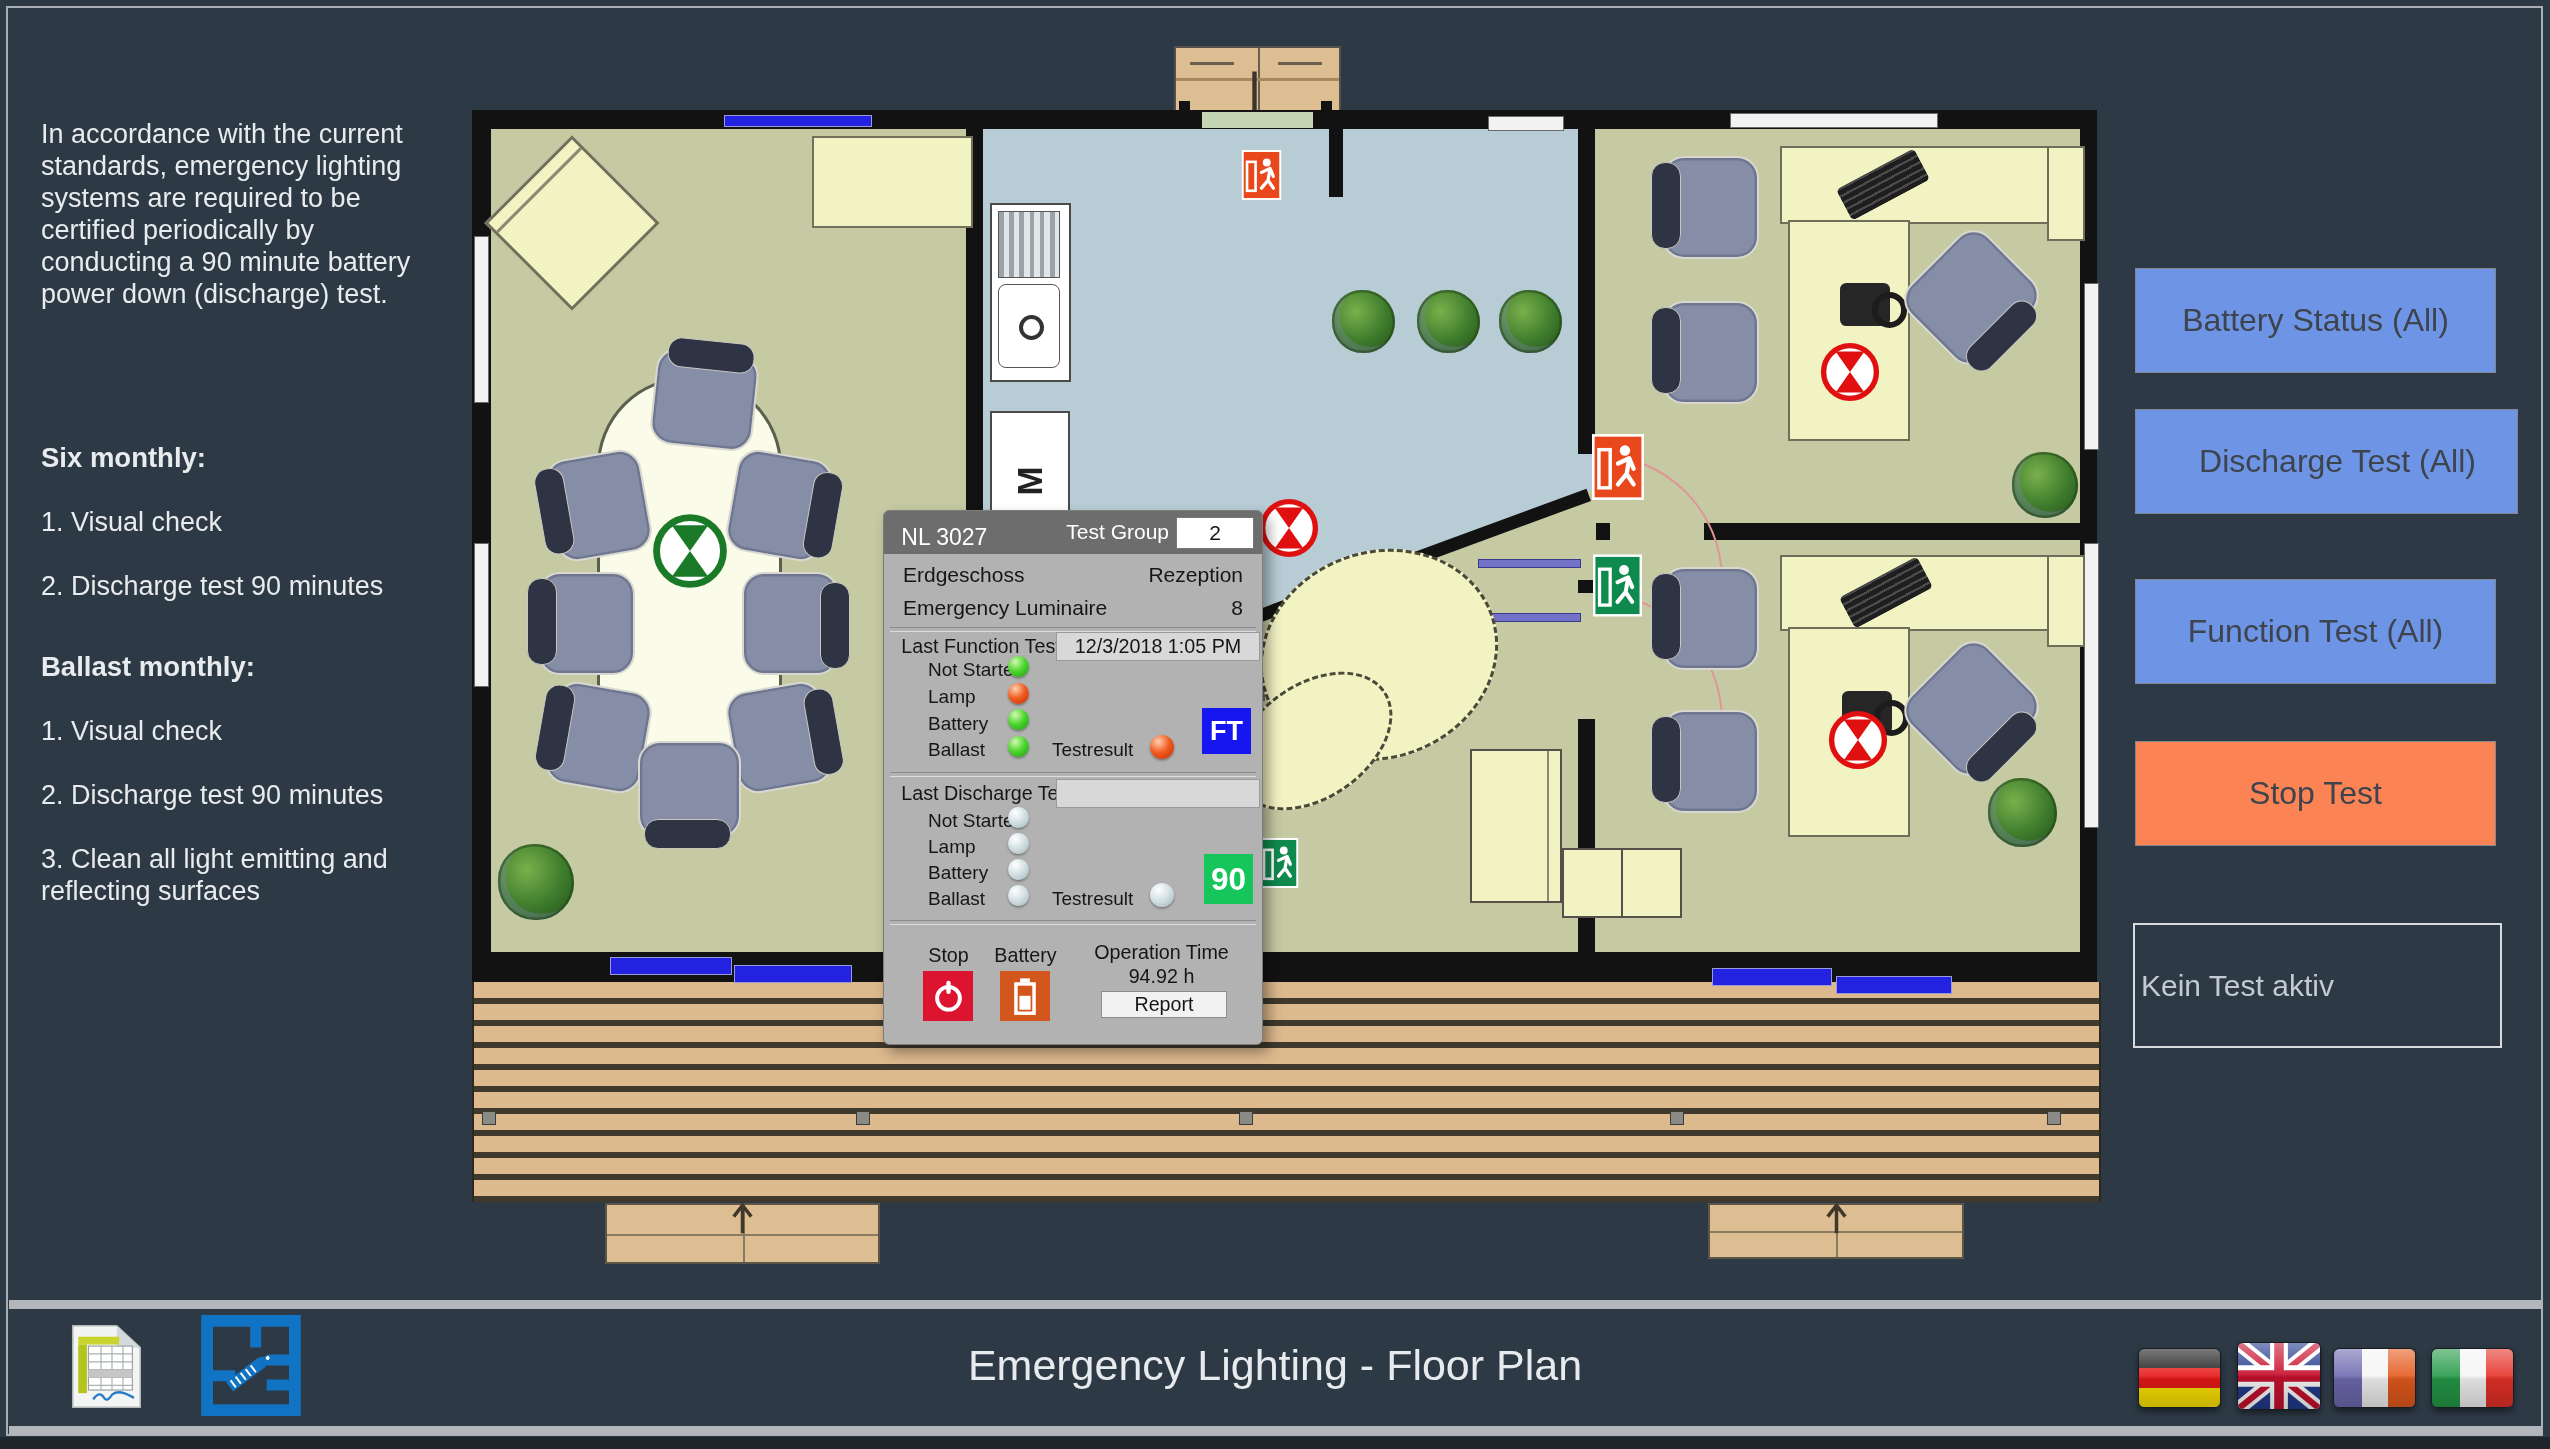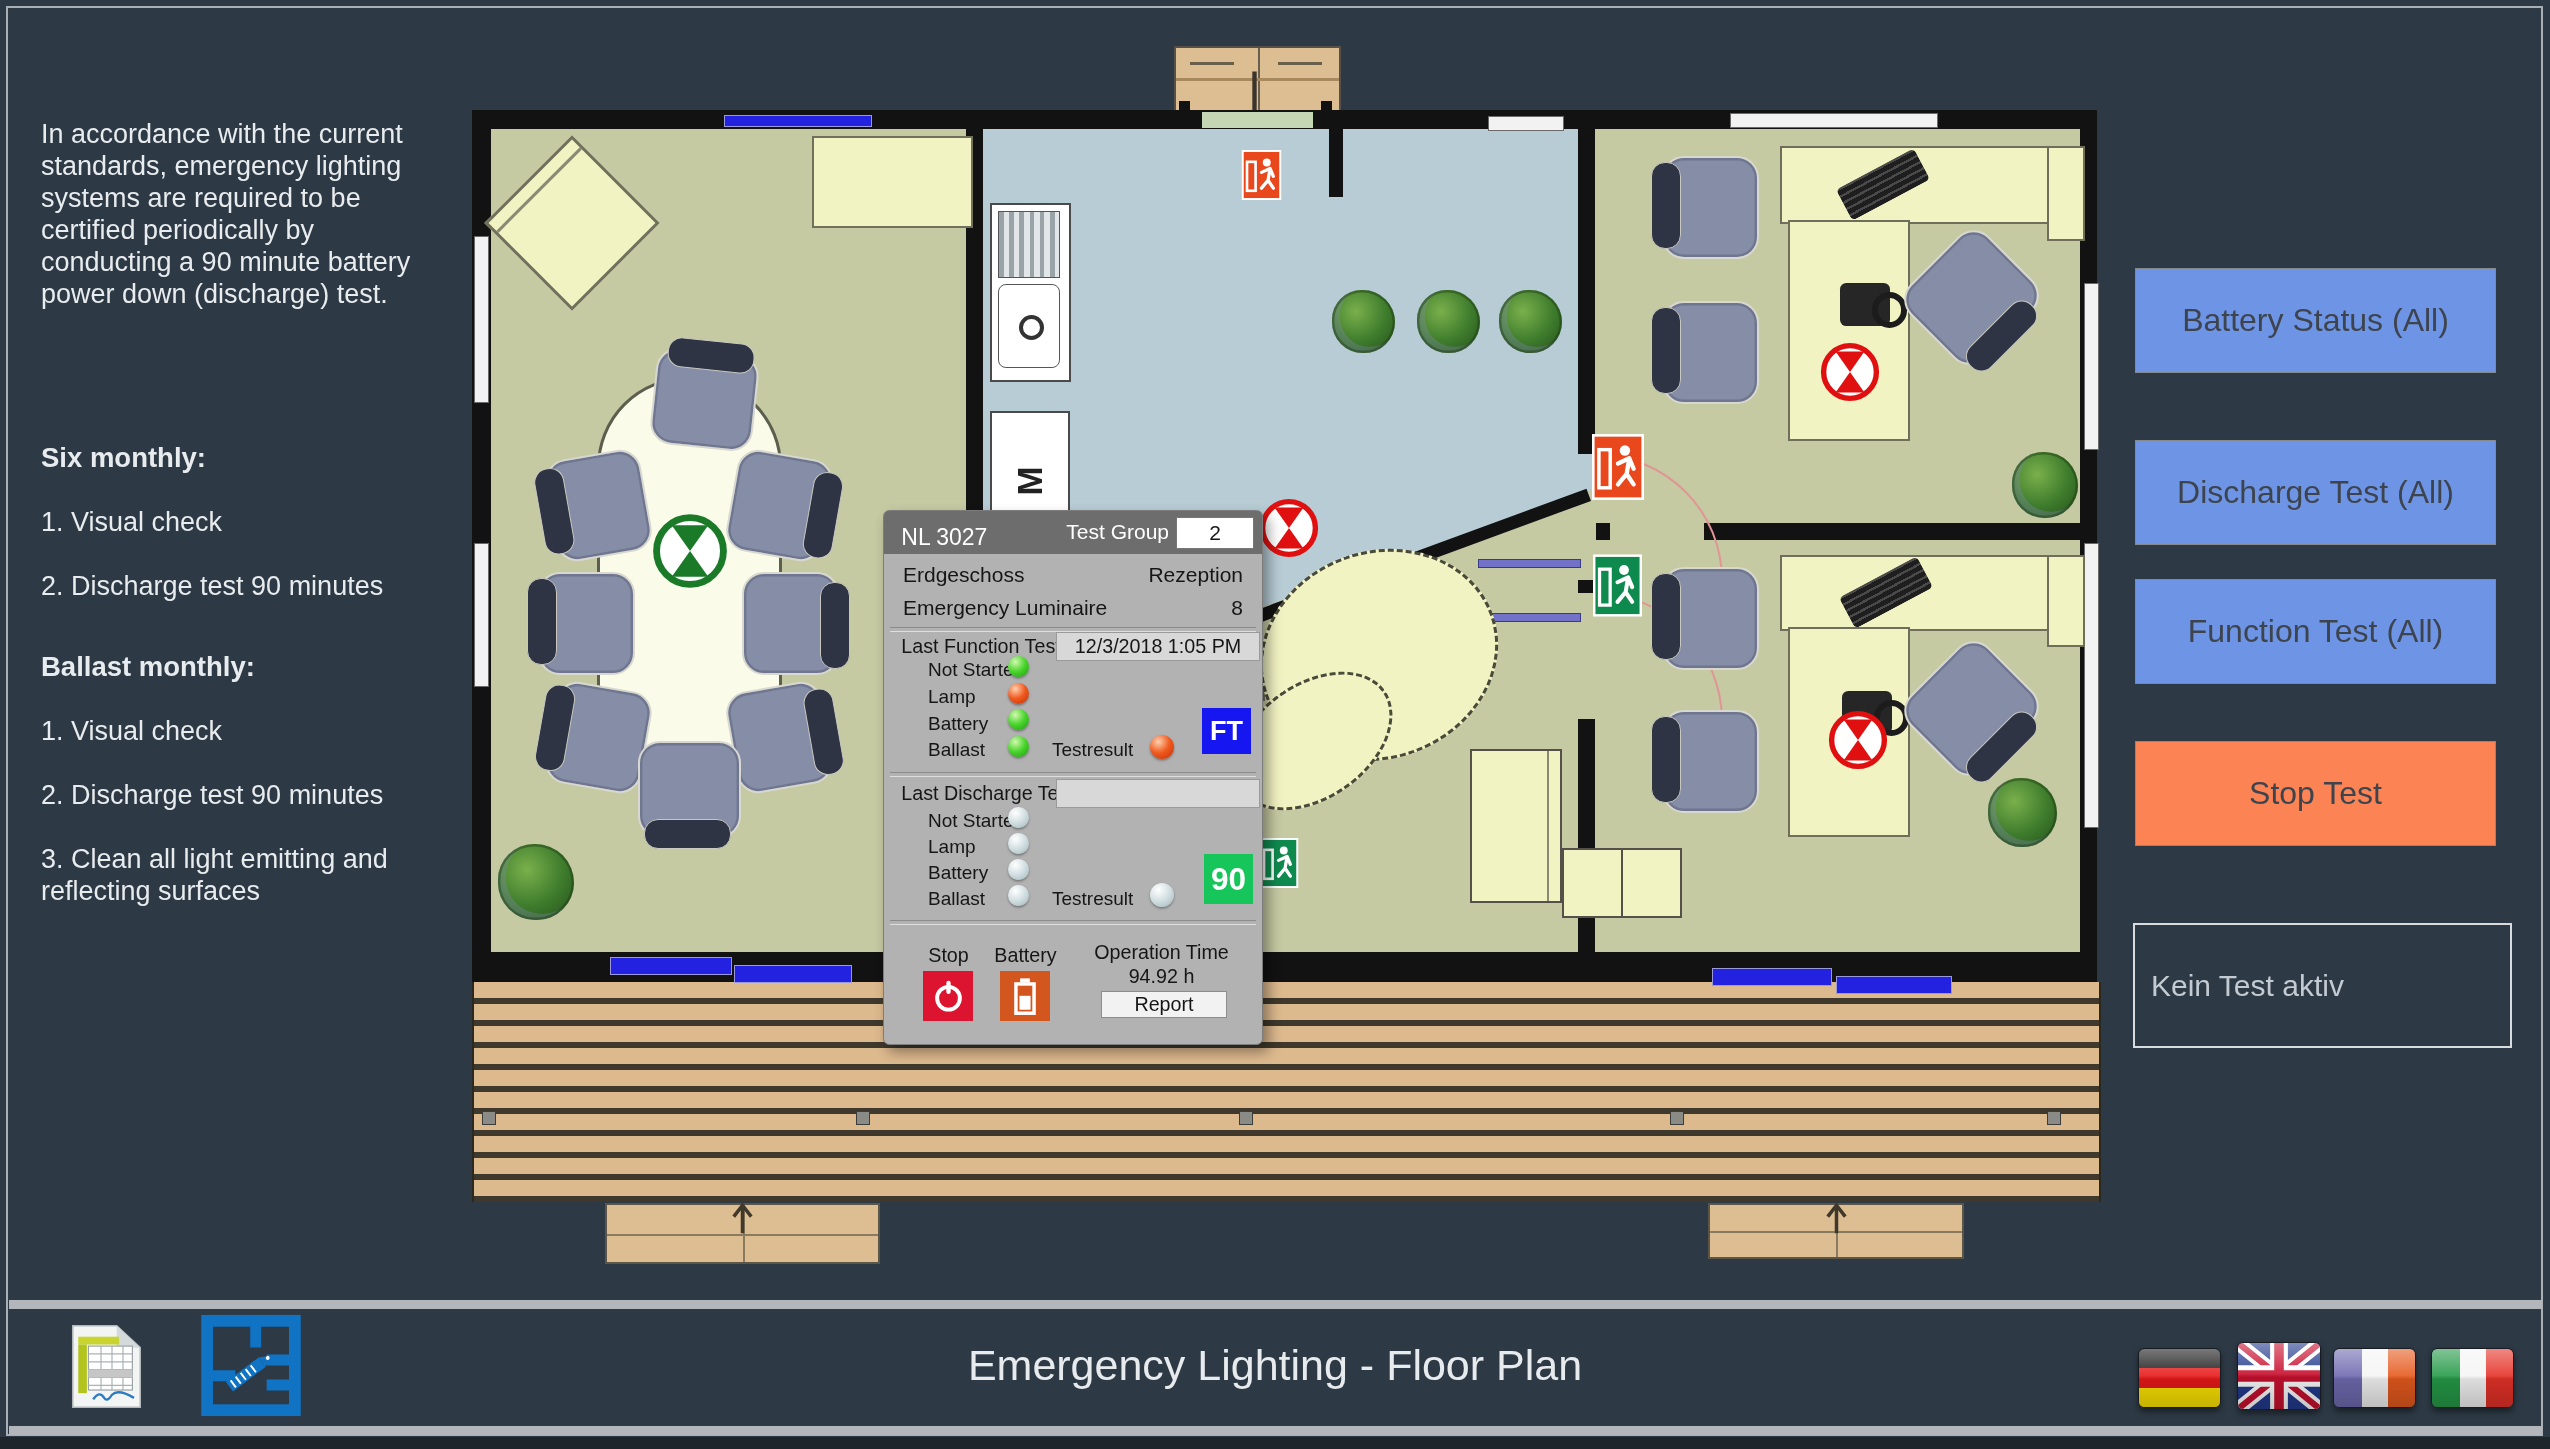--- a/index.html
+++ b/index.html
@@ -51,21 +51,21 @@
   .led-red{background:radial-gradient(circle at 35% 28%,#ffd0b0,#f05a1e 48%,#c03008);}
   .led-gray{background:radial-gradient(circle at 35% 28%,#ffffff,#cfdde0 52%,#9fb4b8);}
   .rowlabel{position:absolute;font-size:19px;}
   .databox{position:absolute;background:#d8d8d8;border:0.8px solid #9a9a9a;text-align:center;font-size:19.7px;line-height:27px;}
   .badge{position:absolute;color:#fff;font-weight:bold;text-align:center;}
   .sqbtn{position:absolute;display:flex;align-items:center;justify-content:center;}
   
   .bigbtn{width:359px;height:103px;border:1.6px solid #83898f;display:flex;align-items:center;justify-content:center;font-size:32px;color:#3d444e;cursor:pointer;}
   .bigbtn.blue{background:#6e95e5;}
   .bigbtn.orange{background:#fc8354;}
-  #status-box{left:2133px;top:923px;width:359px;height:121px;border:2.4px solid #d9dcde;color:#c3cad1;font-size:30px;display:flex;align-items:center;padding-left:16px;}
+  #status-box{left:2133px;top:923px;width:359px;height:121px;border:2.4px solid #d9dcde;color:#c3cad1;font-size:30px;display:flex;align-items:center;padding-left:6px;}
   
   .hstrip{left:8.7px;width:2533px;height:8.7px;background:#b3b7bb;}
   #bottom-title{left:0;right:0;top:1341px;text-align:center;color:#e8ebee;font-size:43px;}
   .flag{top:1348px;width:81px;height:58px;border-radius:6.3px;border:1.6px solid #161c22;overflow:hidden;box-shadow:0 3.1px 6.3px rgba(0,0,0,.45);}
   .flag .gloss{position:absolute;inset:0;background:linear-gradient(180deg,rgba(255,255,255,.42),rgba(255,255,255,.10) 46%,rgba(0,0,0,.10) 52%,rgba(0,0,0,.22));}
   .seg{position:absolute;top:0;bottom:0;}
 </style>
 </head>
 <body>
 
@@ -330,21 +330,21 @@
           <rect x="12" y="27" width="16" height="20" fill="#fff"></rect>
         </svg>
     </div>
     <span class="abs rowlabel" style="left:206px;top:430px;width:143px;text-align:center;font-size:19.7px;">Operation Time</span>
     <span class="abs rowlabel" style="left:206px;top:454px;width:143px;text-align:center;font-size:19.7px;">94.92 h</span>
     <div class="abs" style="left:217px;top:480px;width:124px;height:25px;background:#f2f2f2;border:1.6px solid #8c8c8c;text-align:center;font-size:19.7px;line-height:25px;">Report</div>
   </section>
 
   <section>
     <div class="abs bigbtn blue" style="left:2135px;top:268px;">Battery Status (All)</div>
-    <div class="abs bigbtn blue" style="left:2135px;top:440px;">Discharge Test (All)</div>
+    <div class="abs bigbtn blue" style="left:2135px;top:409px;padding-left:22px;">Discharge Test (All)</div>
     <div class="abs bigbtn blue" style="left:2135px;top:579px;">Function Test (All)</div>
     <div class="abs bigbtn orange" style="left:2135px;top:741px;">Stop Test</div>
     <div id="status-box" class="abs">
       <span>Kein Test aktiv</span>
     </div>
   </section>
 
   <footer>
     <div class="abs hstrip" style="top:1300px;"></div>
     <div class="abs hstrip" style="top:1426px;"></div>

